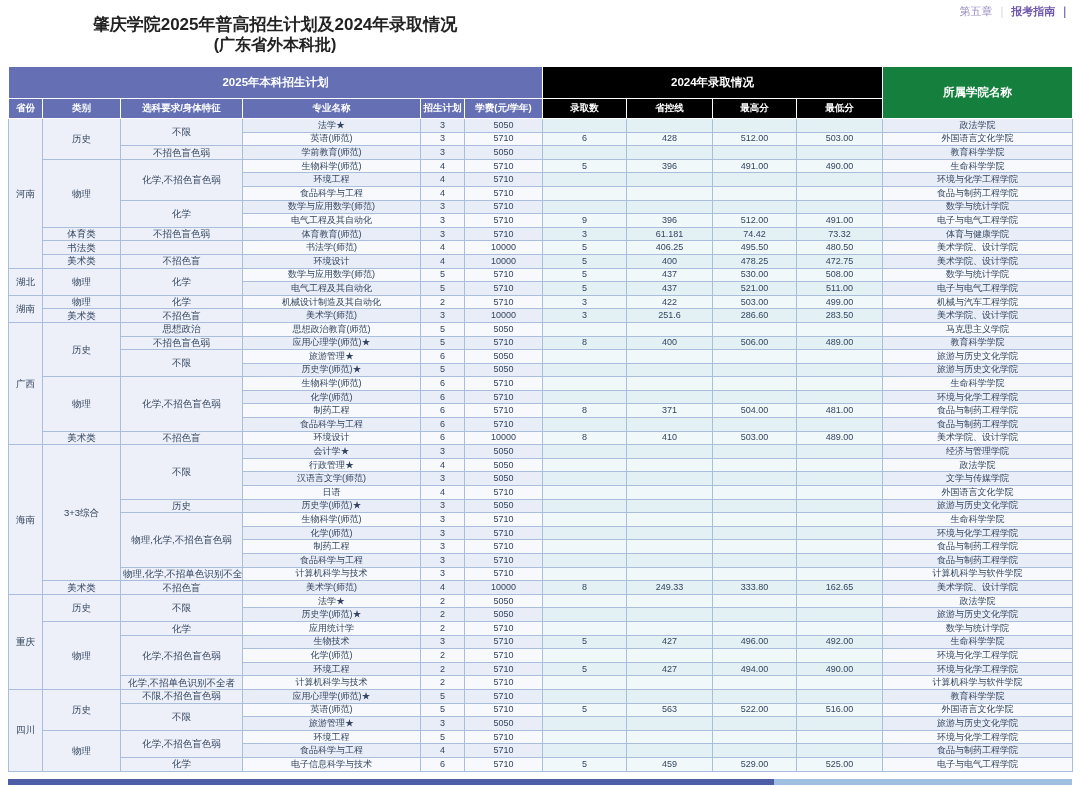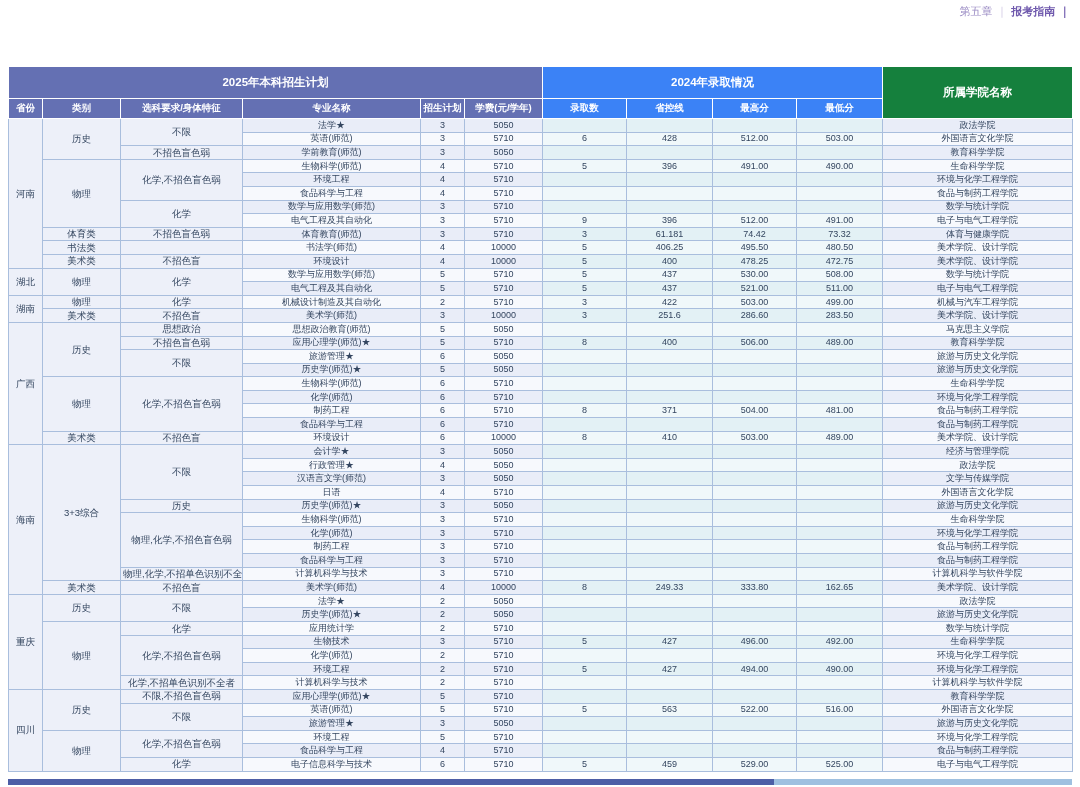--- a/index.html
+++ b/index.html
@@ -29,21 +29,21 @@
     border-collapse:collapse; table-layout:fixed; width:1064px;
   }
   table.adm th, table.adm td {
     text-align:center; vertical-align:middle;
     overflow:hidden; white-space:nowrap;
   }
   thead th { color:#ffffff; border:1px solid rgba(255,255,255,0.55); }
   thead tr.grp th { font-size:11.5px; font-weight:bold; height:32px; }
   thead tr.cols th { font-size:9.5px; font-weight:bold; height:20px; }
   th.h2025 { background:#6470b3; }
-  th.h2024 { background:#3b82f6; }
+  th.h2024 { background:#000000; }
   th.hcol  { background:#15803d; }
   tbody td {
     border:1px solid #a9bedd;
     height:13.6px; font-size:9px; line-height:1;
     padding:0 2px; color:#33455f;
   }
   tbody td.merged { background:#edf0f9; font-size:9.5px; }
   tr.even td.plan { background:#e9edf8; }
   tr.even td.adm2 { background:#e3f1f5; }
   tr.odd  td.plan { background:#f7f9fd; }
@@ -54,20 +54,22 @@
   }
 </style>
 </head>
 <body>
 
 <div class="corner-nav">
   <span>第五章</span><span class="sep">｜</span><span class="guide">报考指南</span><span class="guide sep">｜</span>
 </div>
 
 <div class="title-block">
+  <div class="l1">肇庆学院2025年普高招生计划及2024年录取情况</div>
+  <div class="l2">(广东省外本科批)</div>
 </div>
 
 <table class="adm">
   <colgroup>
     <col style="width:34px">
       <col style="width:78px">
       <col style="width:122px">
       <col style="width:178px">
     <col style="width:44px">
       <col style="width:78px">

